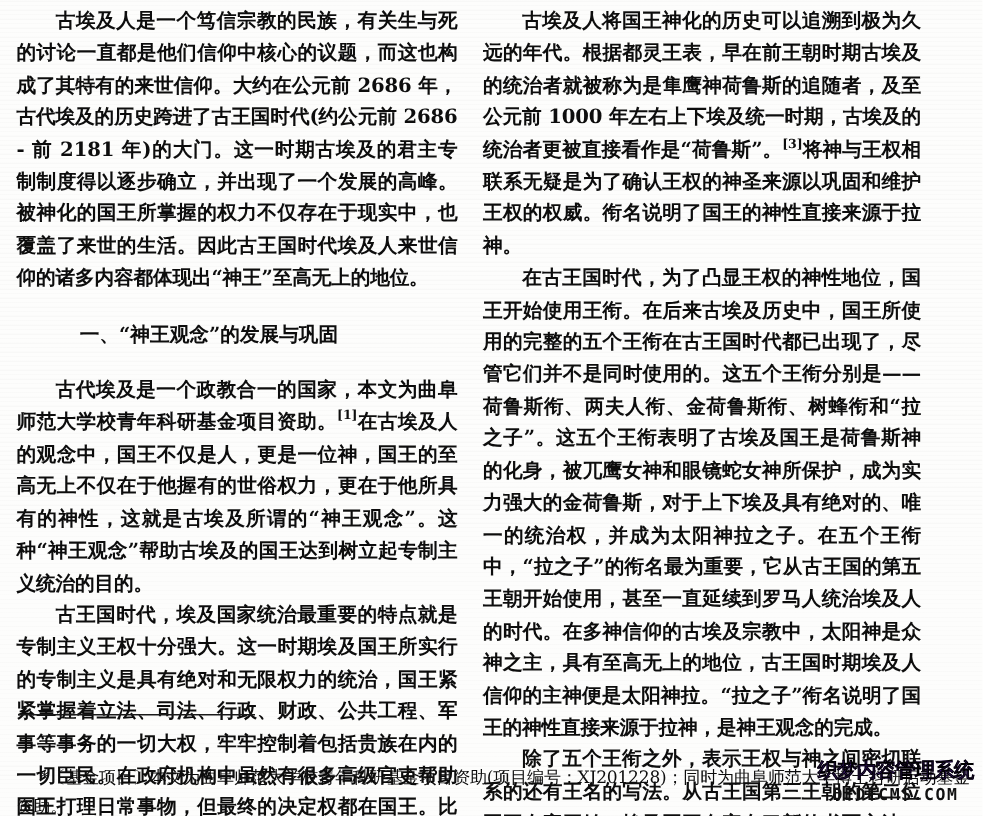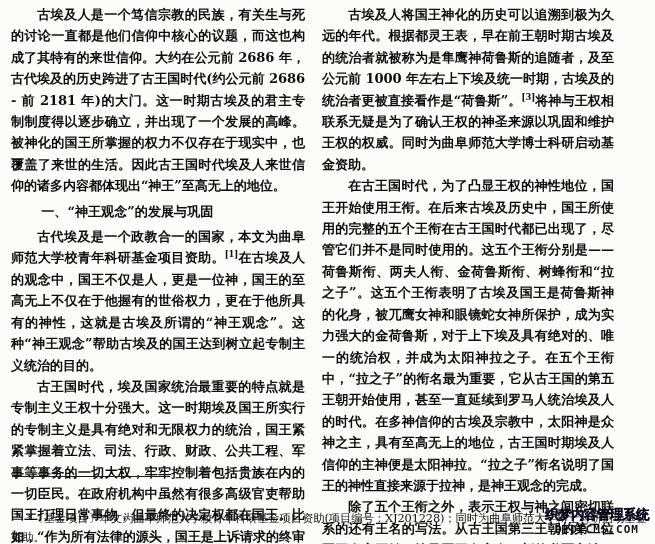--- a/index.html
+++ b/index.html
@@ -50,21 +50,21 @@
     font-size: 13.1px;
     line-height: 21.4px;
     text-align: justify;
     text-justify: inter-character;
     text-indent: 2em;
     letter-spacing: -0.1px;
     word-break: break-all;
     font-weight: 600;
   }
   p.heading {
-    margin: 4px;
+    margin: 16px;
     font-size: 13.1px;
     line-height: 21.4px;
     text-indent: 2em;
     font-weight: 700;
     letter-spacing: 0px;
   }
   sup {
     font-size: 8.4px;
     vertical-align: super;
     line-height: 0;
@@ -156,21 +156,21 @@
       <p class="heading">一、“神王观念”的发展与巩固</p>
 
       <p class="para"><span>古代埃及是一个政教合一的国家，本文为曲阜师范大学校青年科研基金项目资助。</span><sup>[1]</sup><span>在古埃及人的观念中，国王不仅是人，更是一位神，国王的至高无上不仅在于他握有的世俗权力，更在于他所具有的神性，这就是古埃及所谓的“神王观念”。这种“神王观念”帮助古埃及的国王达到树立起专制主义统治的目的。</span></p>
 
       <p class="para"><span>古王国时代，埃及国家统治最重要的特点就是专制主义王权十分强大。这一时期埃及国王所实行的专制主义是具有绝对和无限权力的统治，国王紧紧掌握着立法、司法、行政、财政、公共工程、军事等事务的一切大权，牢牢控制着包括贵族在内的一切臣民。在政府机构中虽然有很多高级官吏帮助国王打理日常事物，但最终的决定权都在国王。比如，“作为所有法律的源头，国王是上诉请求的终审判决者。而死亡审判很明显只能由他来批准，并且他也必定行使宽恕的特赦权。”</span></p>
 
     </div>
 
     <div class="col col-right">
 
-      <p class="para"><span>古埃及人将国王神化的历史可以追溯到极为久远的年代。根据都灵王表，早在前王朝时期古埃及的统治者就被称为是隼鹰神荷鲁斯的追随者，及至公元前 1000 年左右上下埃及统一时期，古埃及的统治者更被直接看作是“荷鲁斯”。</span><sup>[3]</sup><span>将神与王权相联系无疑是为了确认王权的神圣来源以巩固和维护王权的权威。同时为曲阜师范大学博士科研启动基金资助。</span></p>
+      <p class="para"><span>古埃及人将国王神化的历史可以追溯到极为久远的年代。根据都灵王表，早在前王朝时期古埃及的统治者就被称为是隼鹰神荷鲁斯的追随者，及至公元前 1000 年左右上下埃及统一时期，古埃及的统治者更被直接看作是“荷鲁斯”。</span><sup>[3]</sup><span>将神与王权相联系无疑是为了确认王权的神圣来源以巩固和维护王权的权威。衔名说明了国王的神性直接来源于拉神。</span></p>
 
       <p class="para">在古王国时代，为了凸显王权的神性地位，国王开始使用王衔。在后来古埃及历史中，国王所使用的完整的五个王衔在古王国时代都已出现了，尽管它们并不是同时使用的。这五个王衔分别是——荷鲁斯衔、两夫人衔、金荷鲁斯衔、树蜂衔和“拉之子”。这五个王衔表明了古埃及国王是荷鲁斯神的化身，被兀鹰女神和眼镜蛇女神所保护，成为实力强大的金荷鲁斯，对于上下埃及具有绝对的、唯一的统治权，并成为太阳神拉之子。在五个王衔中，“拉之子”的衔名最为重要，它从古王国的第五王朝开始使用，甚至一直延续到罗马人统治埃及人的时代。在多神信仰的古埃及宗教中，太阳神是众神之主，具有至高无上的地位，古王国时期埃及人信仰的主神便是太阳神拉。“拉之子”衔名说明了国王的神性直接来源于拉神，是神王观念的完成。</p>
 
       <p class="para">除了五个王衔之外，表示王权与神之间密切联系的还有王名的写法。从古王国第三王朝的第二位国王左塞开始，埃及国王名字有了新的书写方法，即将王名写在一个椭圆形的框子里，旁边还有一条黑线。这个椭圆形框子被称为“王名圈”，表示太阳照耀的区域，说明国王受到太阳的保护，反映</p>
 
     </div>
 
   </div>
 
   <div class="footnote-rule"></div>

